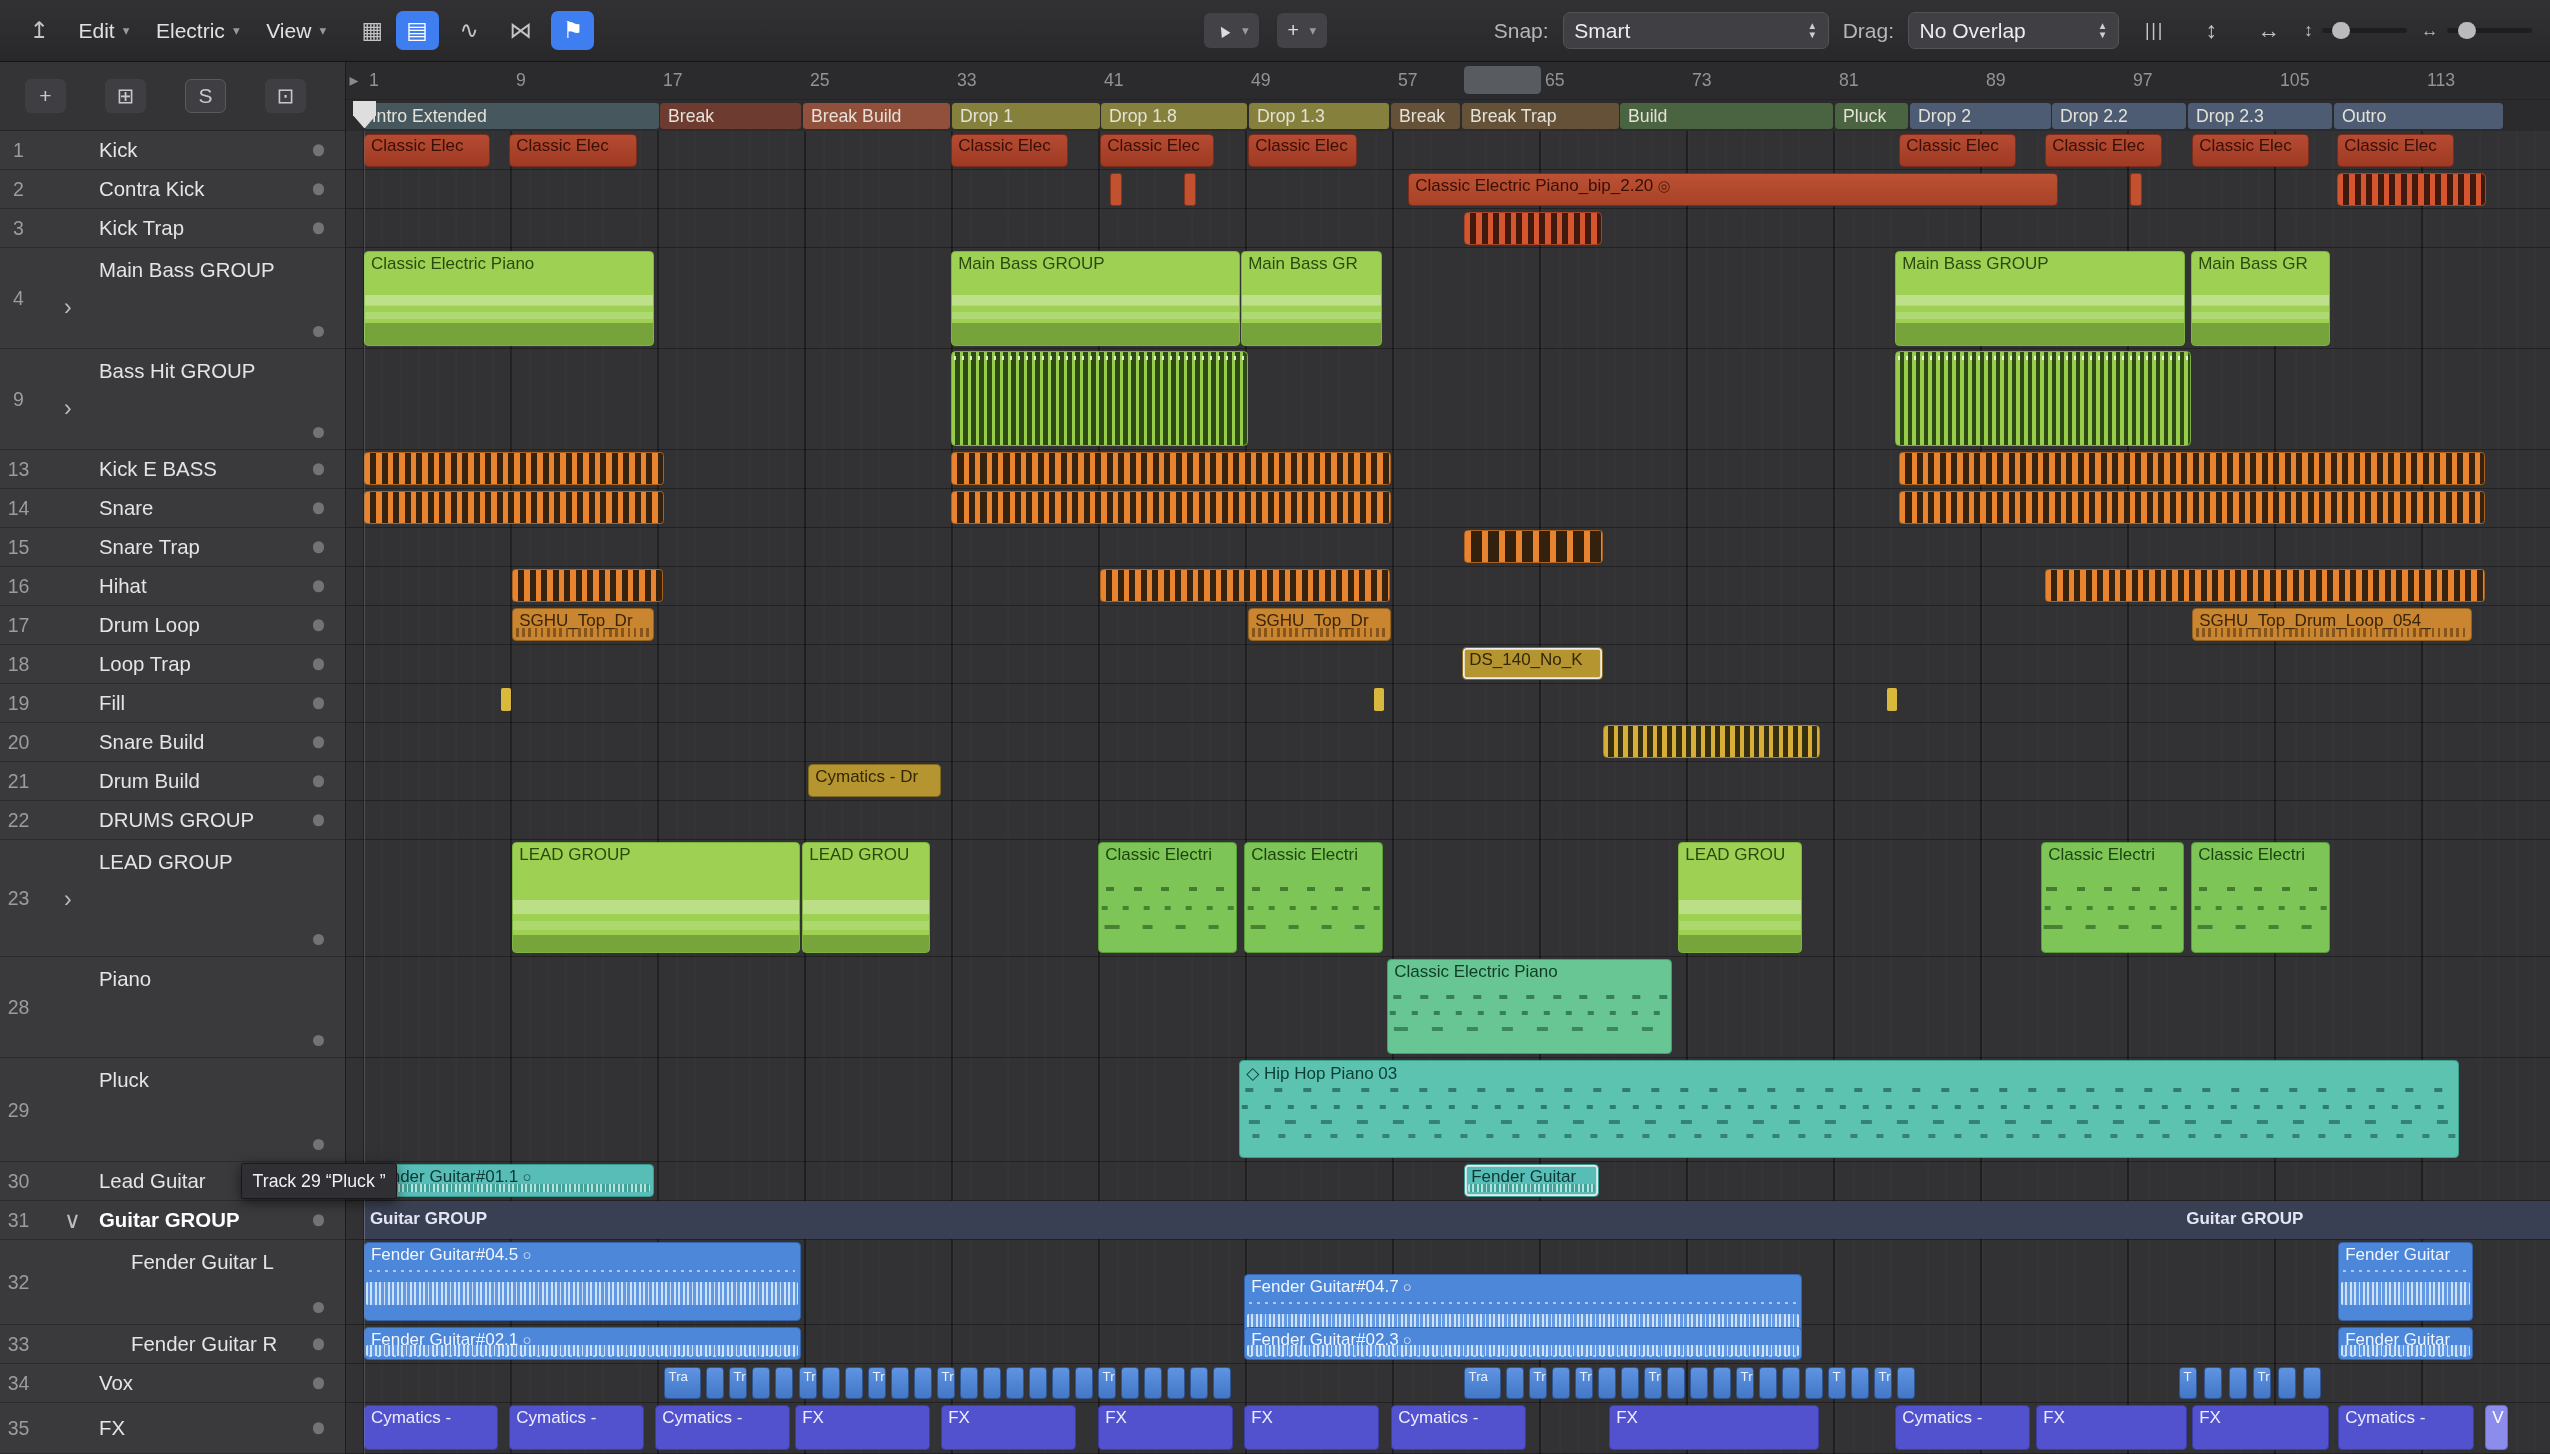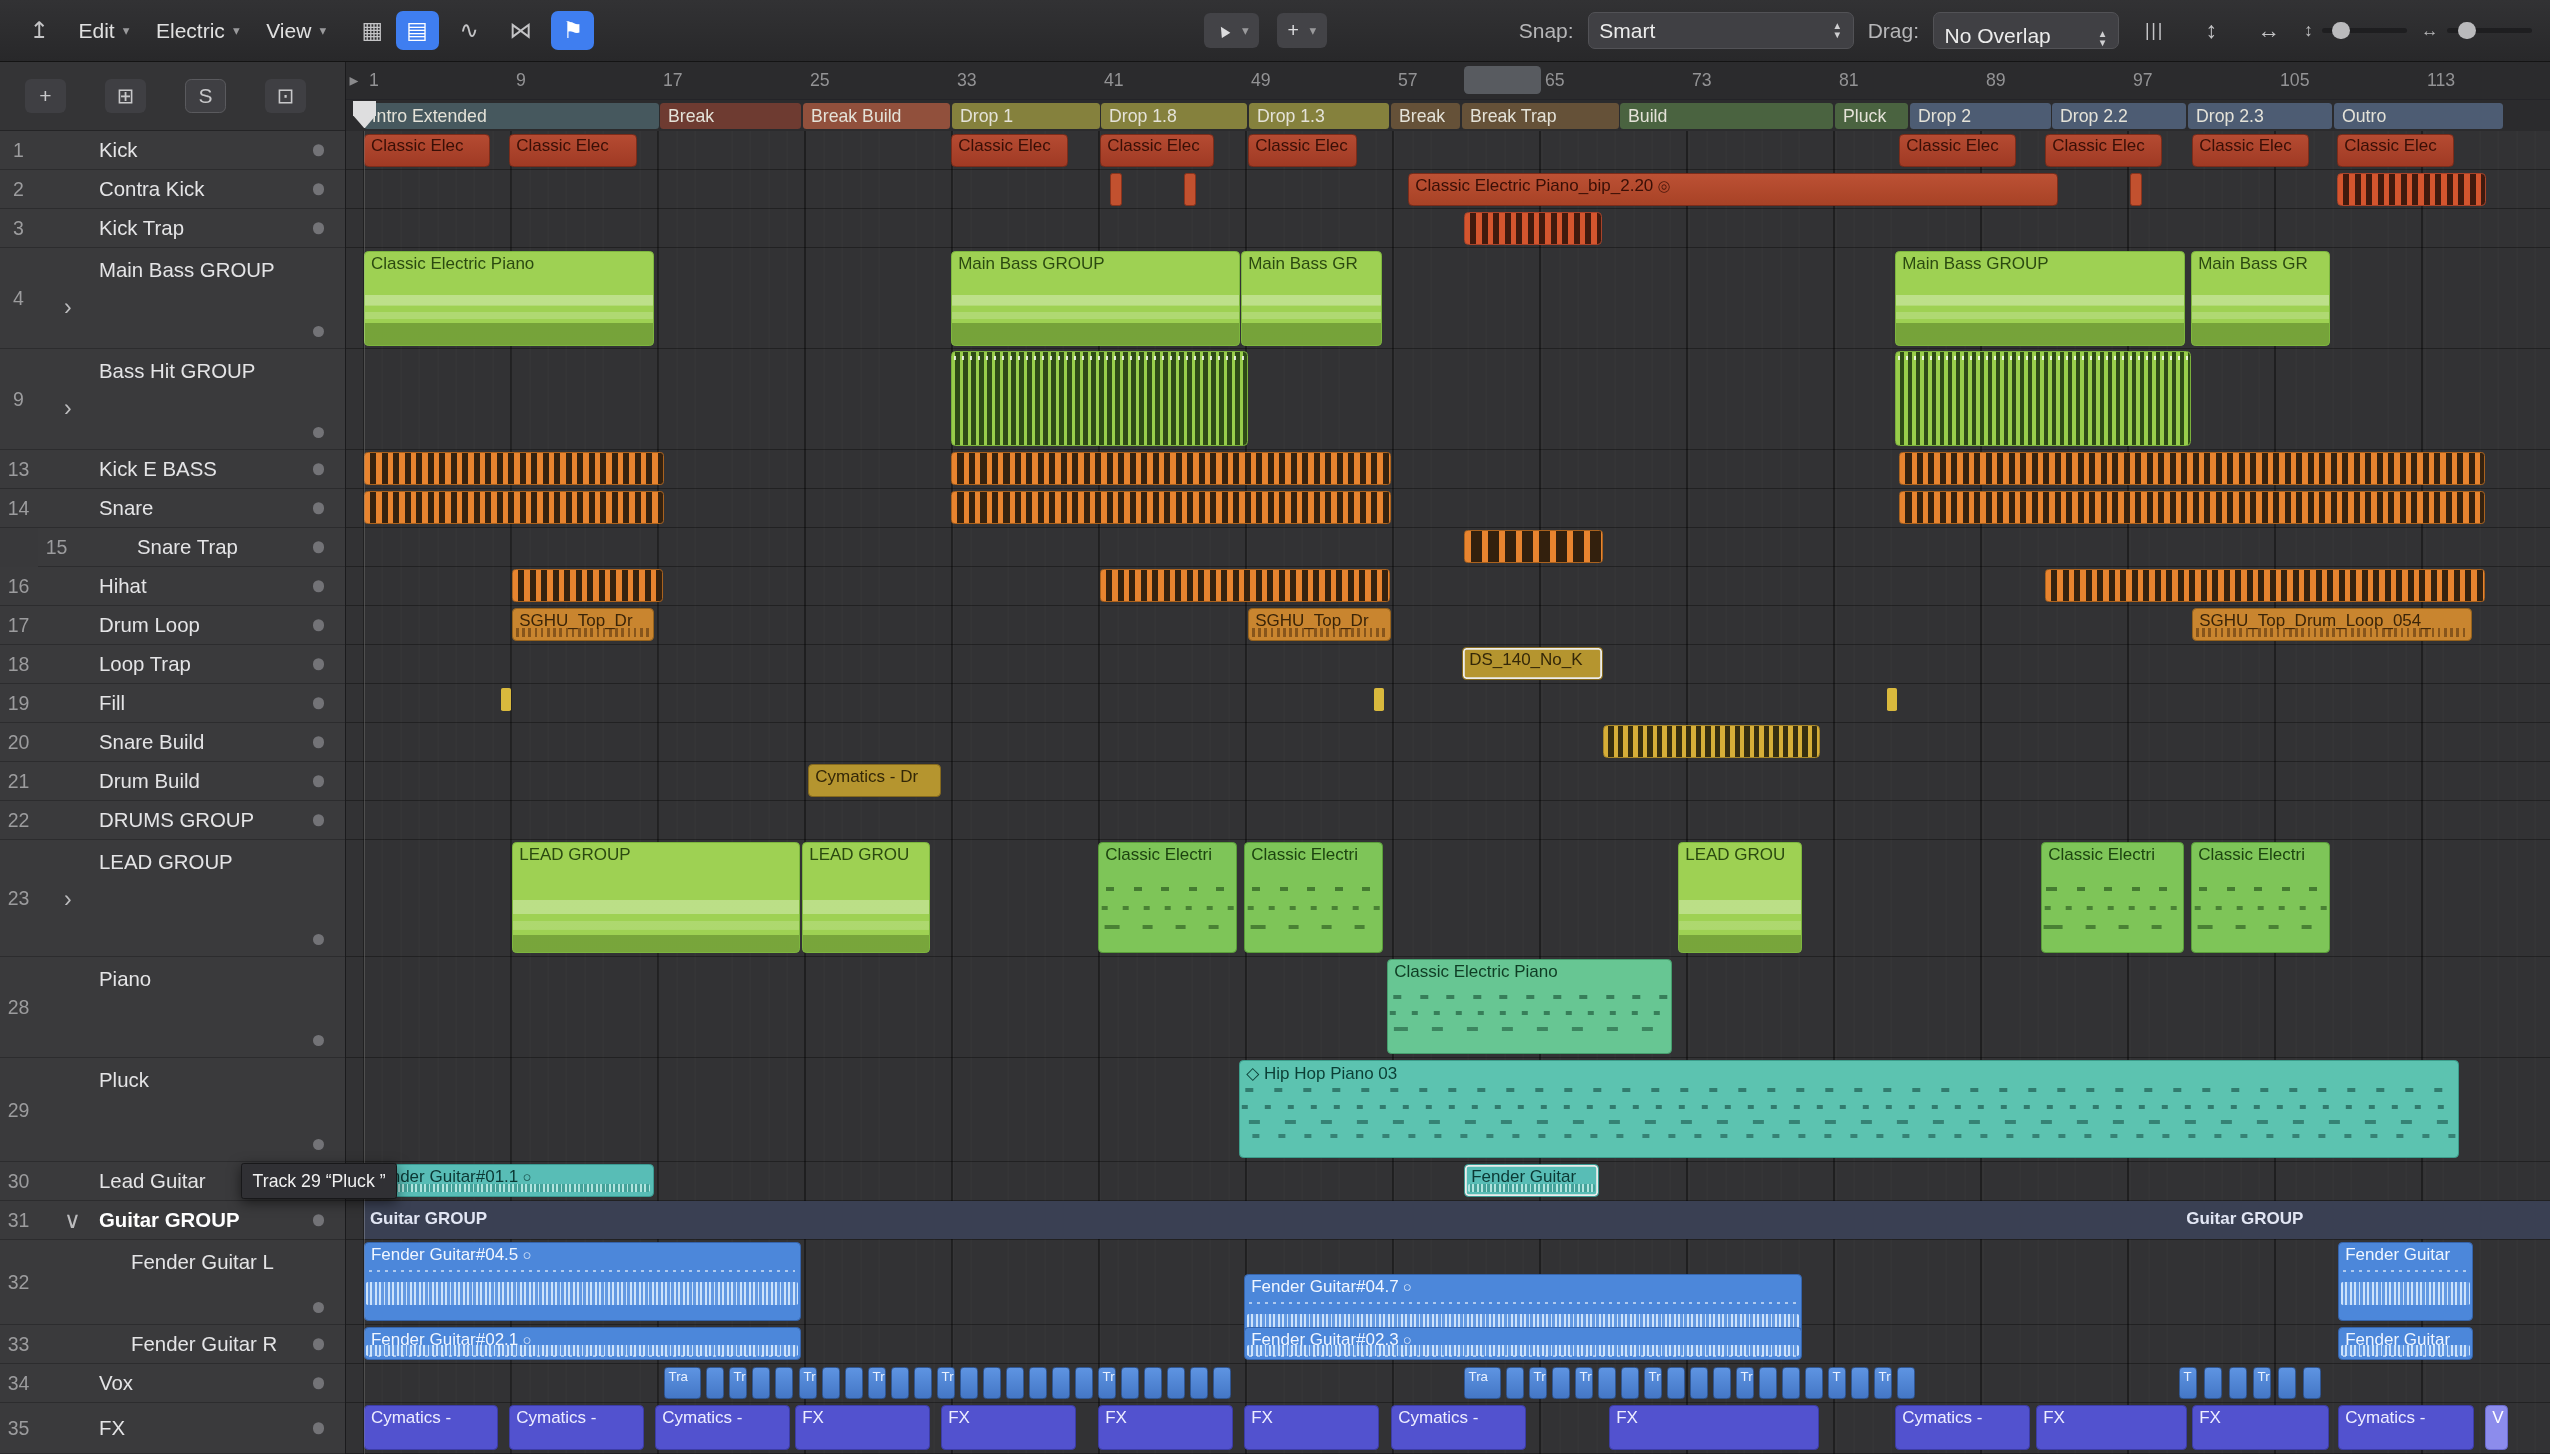--- a/index.html
+++ b/index.html
@@ -17,21 +17,21 @@
   .chev{color:#9a9a9c;font-size:13.3px;}
   .btn-group{display:flex;gap:1.8px;margin-left:7px;}
   .center-tools{position:absolute;left:1204px;top:0;height:100%;display:flex;align-items:center;gap:17.7px;}
   .tool-select{display:flex;align-items:center;gap:10.6px;background:#434347;border-radius:6.2px;height:35px;padding:0 10.6px;color:#dcdcde;font-size:19.5px;}
   .pointer-ico{display:inline-block;transform:rotate(-32deg);font-size:17px;}
   .right-tools{margin-left:auto;display:flex;align-items:center;gap:14px;}
   .tb-label{color:#b6b6b8;font-size:21px;}
   .select{display:flex;align-items:center;justify-content:space-between;background:#404044;border:0.9px solid #525256;
           border-radius:7px;height:37px;padding:0 10.6px;font-size:21px;color:#ececec;box-sizing:border-box;}
   .select.snap{width:266px;}
-  .select.drag{width:186px;align-items:flex-end;}
+  .select.drag{width:211px;}
   .updown{display:flex;flex-direction:column;align-items:center;}
   .updown i{font-style:normal;font-size:9.7px;line-height:8.9px;color:#cfcfd1;}
   .zoom-slider{display:flex;align-items:center;gap:8.9px;}
   .zs-ico{font-size:17.7px;color:#b8b8ba;}
   .zs-track{width:85px;height:5.3px;background:#1e1e20;border-radius:2.7px;position:relative;display:inline-block;}
   .zs-knob{position:absolute;left:10.6px;top:-6.2px;width:17.7px;height:17.7px;border-radius:50%;background:#bababc;}
 
   
   .main{display:flex;height:1392px;}
   .sidebar{width:346px;background:#39393b;border-right:1.8px solid #1b1b1d;display:flex;flex-direction:column;box-sizing:border-box;flex:none;}
@@ -259,21 +259,21 @@
           <div class="trow" style="height: 39px;">
             <span class="tnum">13</span>
             <span class="tname">Kick E BASS</span>
             <span class="tdot"></span>
           </div>
           <div class="trow" style="height: 39px;">
             <span class="tnum">14</span>
             <span class="tname">Snare</span>
             <span class="tdot"></span>
           </div>
-          <div class="trow" style="height: 39px; margin-left: 38px;">
+          <div class="trow" style="height: 39px;">
             <span class="tnum">15</span>
             <span class="tname">Snare Trap</span>
             <span class="tdot"></span>
           </div>
           <div class="trow" style="height: 39px;">
             <span class="tnum">16</span>
             <span class="tname">Hihat</span>
             <span class="tdot"></span>
           </div>
           <div class="trow" style="height: 39px;">

